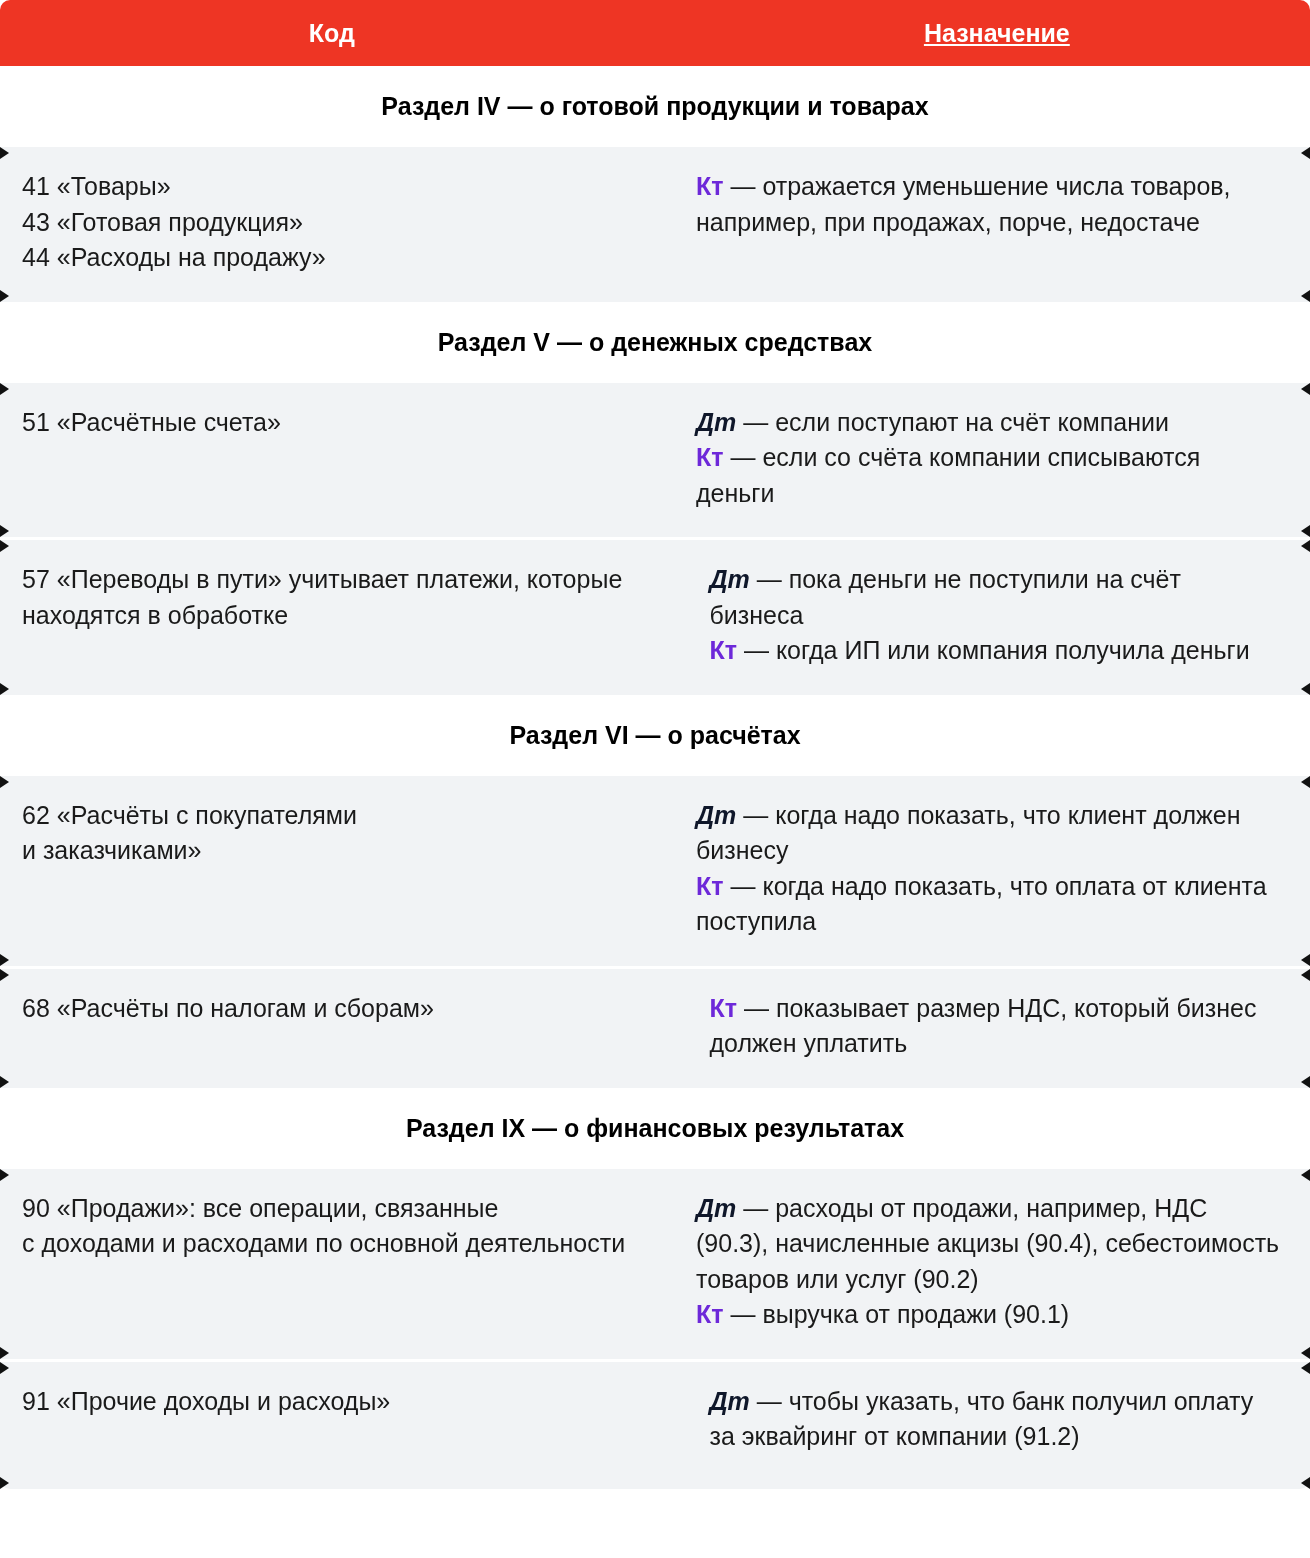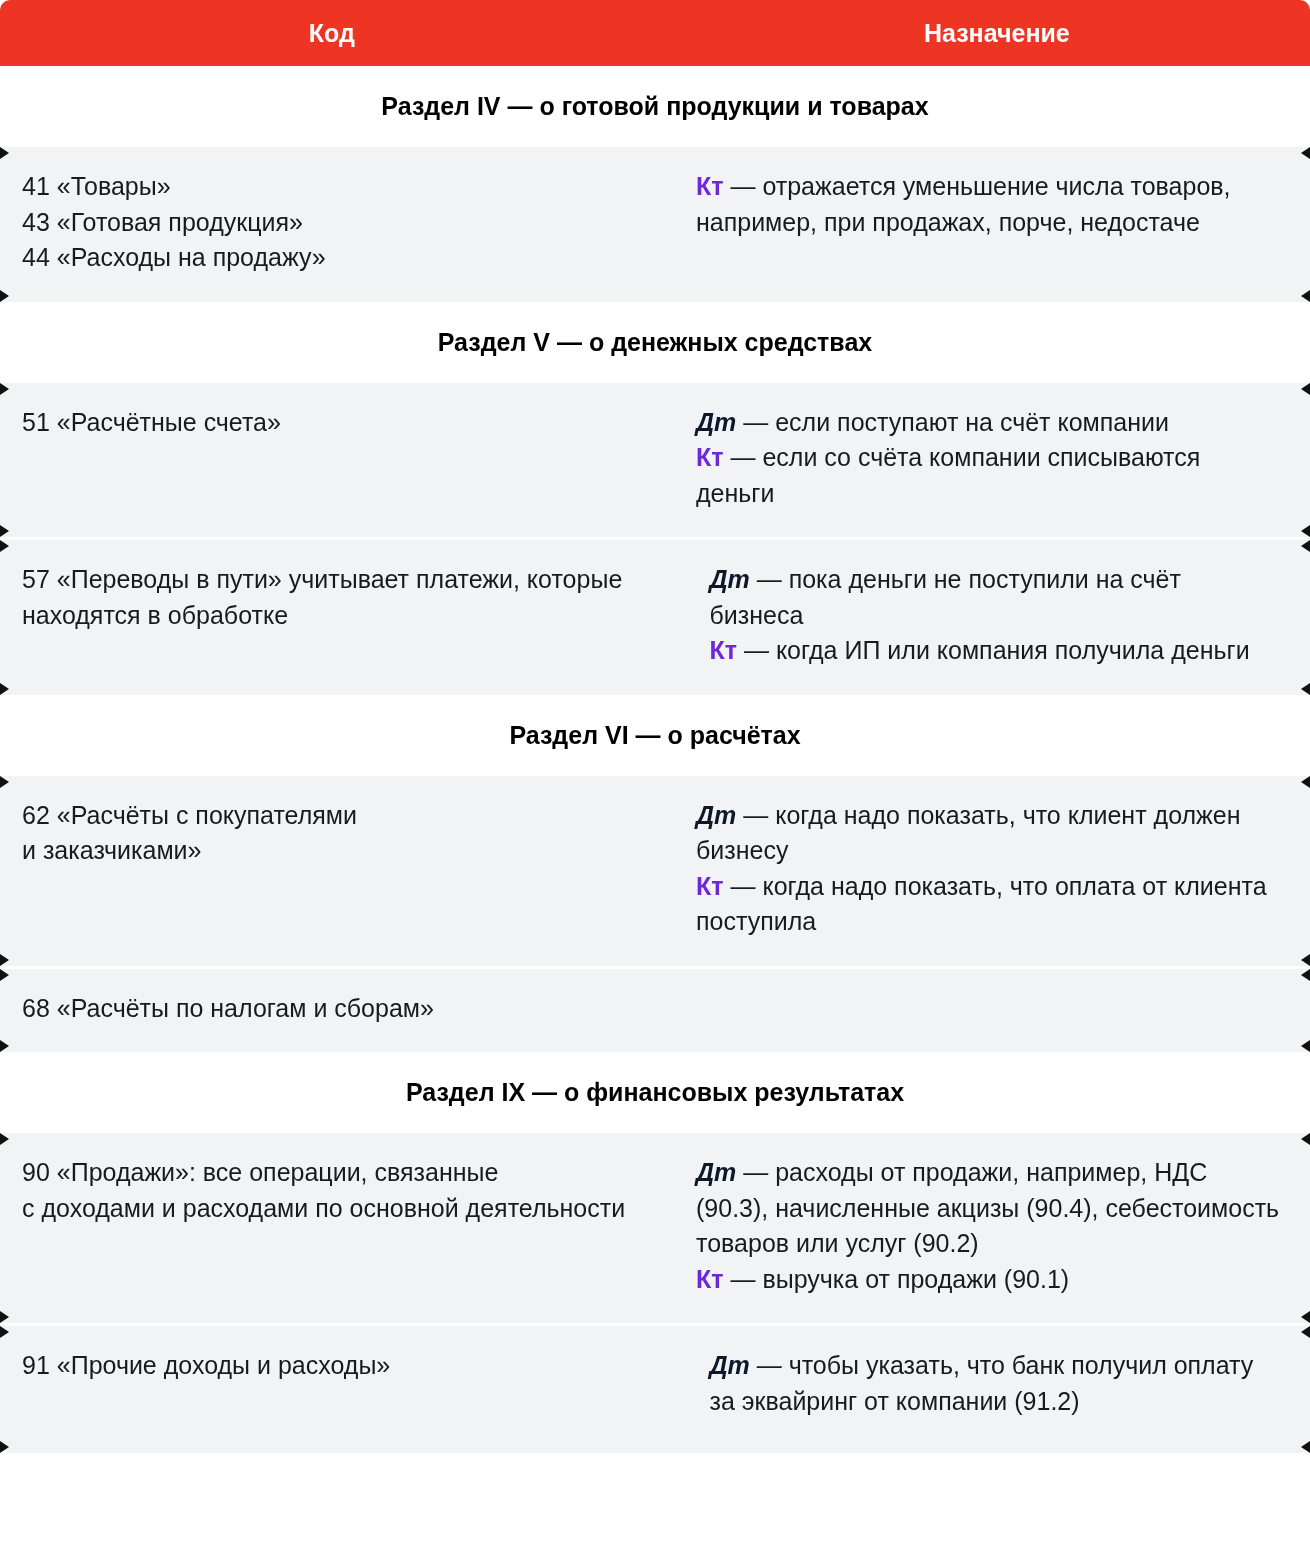--- a/index.html
+++ b/index.html
@@ -32,21 +32,21 @@
     gap: 20px;
   }
   .th {
     color: #ffffff;
     font-size: 25px;
     font-weight: bold;
     text-align: center;
     line-height: 1;
   }
   .th-code   { width: 674px; }
-  .th-purpose{ width: 636px; }
+  .th-purpose{ width: 636px; text-decoration: underline; }
 
   
   .section-row {
     background: #ffffff;
     text-align: center;
     color: #000000;
     font-size: 25px;
     font-weight: bold;
     padding: 26px 7px 26px;
     box-sizing: border-box;
@@ -169,20 +169,21 @@
         <span class="tick tick-br"></span>
         <div class="cell cell-code">62 «Расчёты с покупателями<br>и заказчиками»</div>
         <div class="cell cell-purpose"><span><span class="dt">Дт</span><span> — когда надо показать, что клиент должен бизнесу</span></span><br><span><span class="kt">Кт</span><span> — когда надо показать, что оплата от клиента поступила</span></span></div>
       </div>
       <div class="row">
         <span class="tick tick-tl"></span>
         <span class="tick tick-bl"></span>
         <span class="tick tick-tr"></span>
         <span class="tick tick-br"></span>
         <div class="cell cell-code">68 «Расчёты по налогам и сборам»</div>
+        <div class="cell cell-purpose"><span><span class="kt">Кт</span><span> — показывает размер НДС, который бизнес должен уплатить</span></span></div>
       </div>
       <div class="section-row">Раздел IX — о финансовых результатах</div>
       <div class="row">
         <span class="tick tick-tl"></span>
         <span class="tick tick-bl"></span>
         <span class="tick tick-tr"></span>
         <span class="tick tick-br"></span>
         <div class="cell cell-code">90 «Продажи»: все операции, связанные<br>с доходами и расходами по основной деятельности</div>
         <div class="cell cell-purpose"><span><span class="dt">Дт</span><span> — расходы от продажи, например, НДС (90.3), начисленные акцизы (90.4), себестоимость товаров или услуг (90.2)</span></span><br><span><span class="kt">Кт</span><span> — выручка от продажи (90.1)</span></span></div>
       </div>

